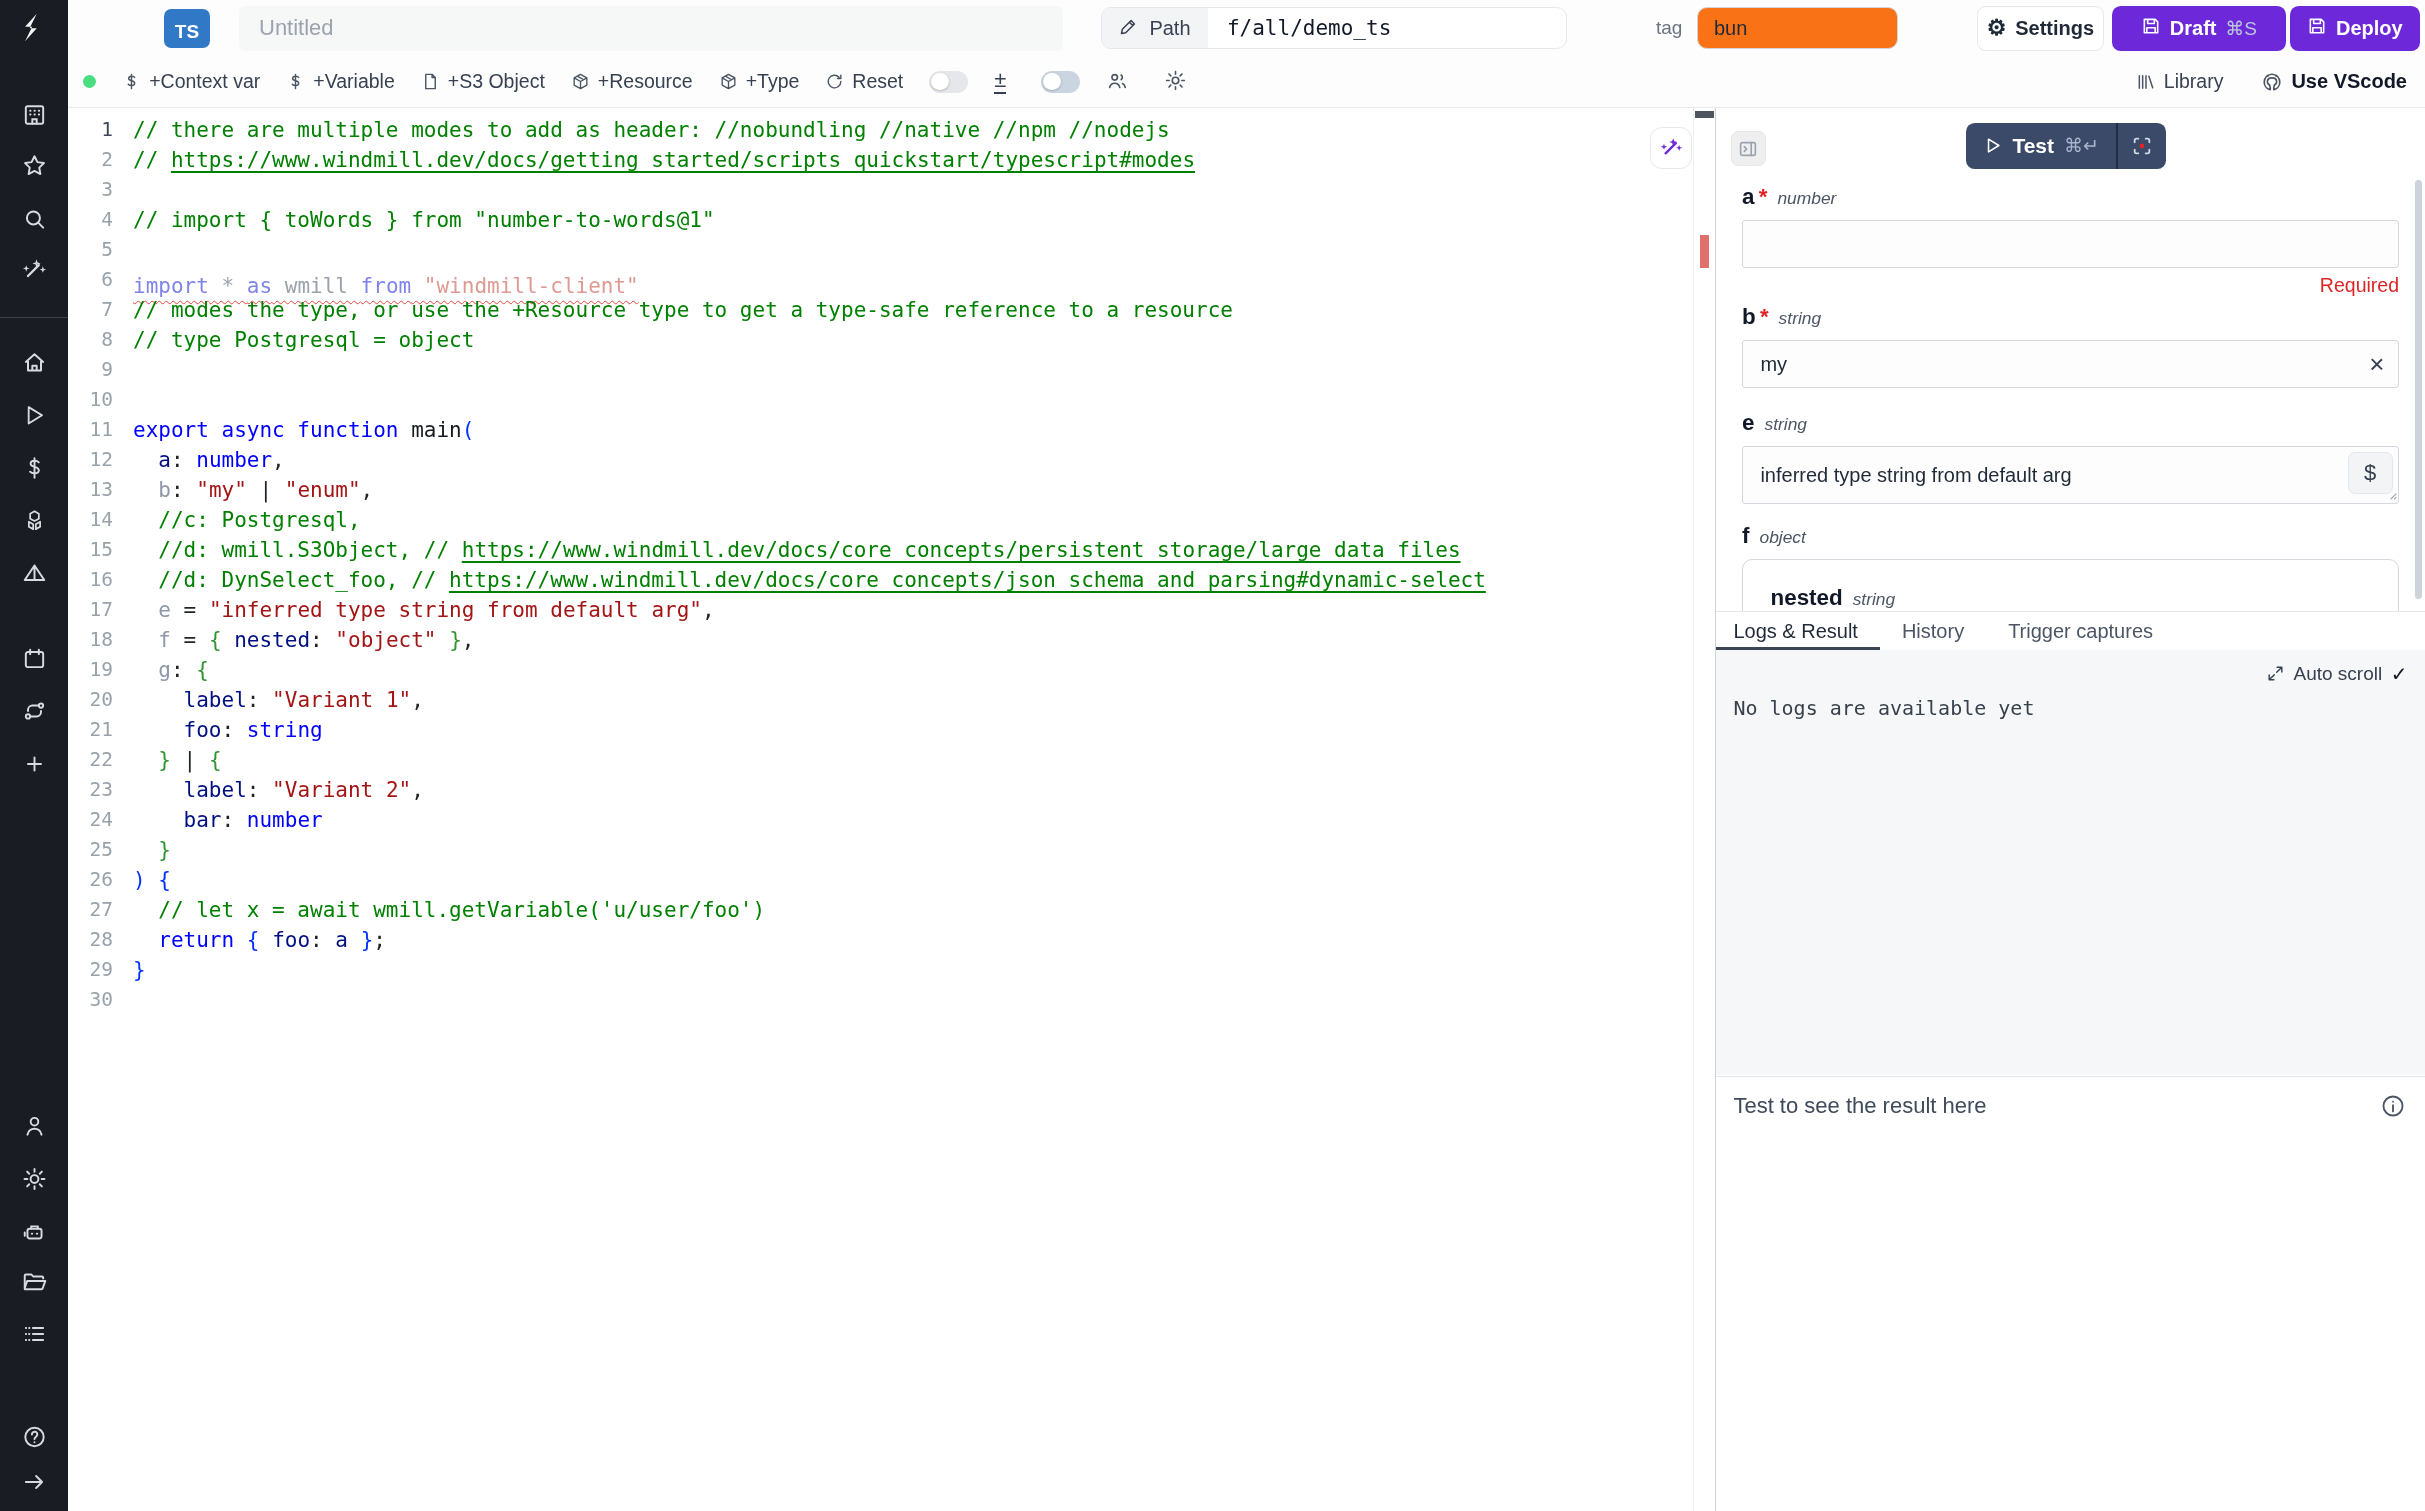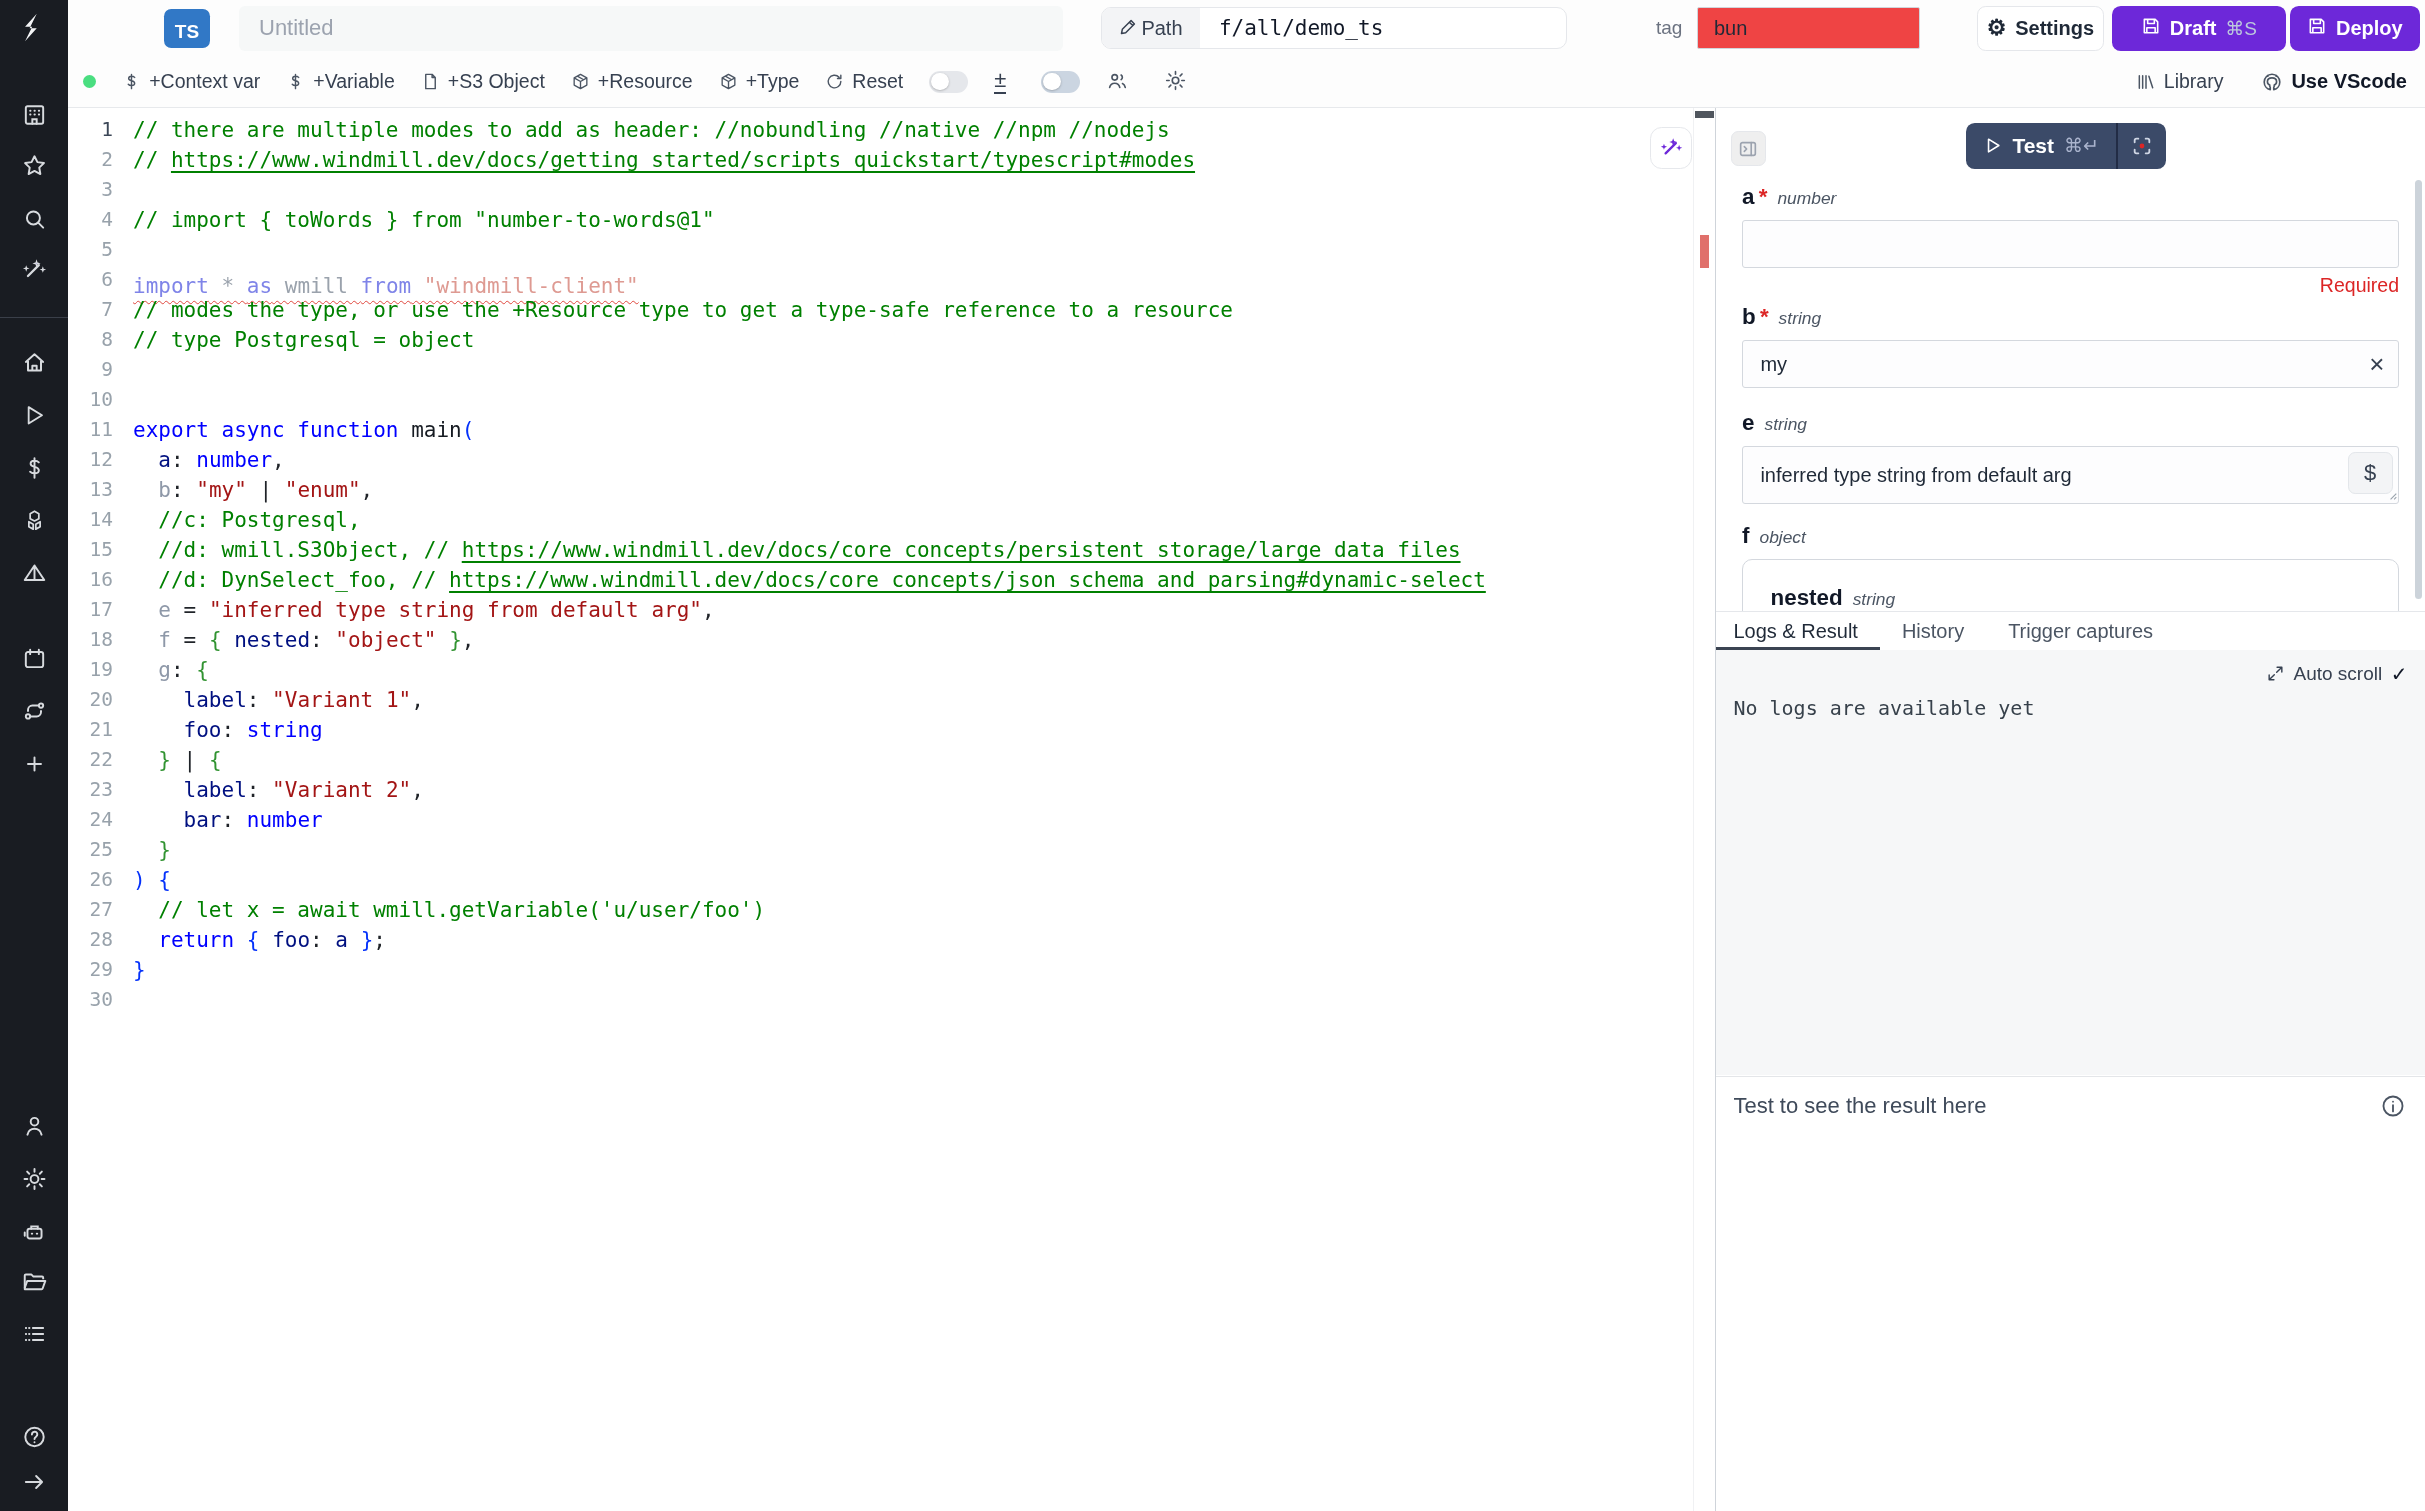--- a/index.html
+++ b/index.html
@@ -19,29 +19,29 @@
   .ts-badge { position:absolute; left:96px; top:8.7px; width:46px; height:39px; background:#3178c6;
     border-radius:7.2px; color:#fff; font-weight:bold; font-size:19px; display:flex; align-items:flex-end;
     justify-content:center; padding-bottom:4.3px; }
   .bun { position:absolute; left:129px; top:-2.9px; }
   .title-input { position:absolute; left:171px; top:5.8px; width:824px; height:45px; background:#f6f8f8;
     border:none; border-radius:5.8px; font-size:22px; color:#6b7280; padding:0 20px; outline:none;
     font-family:"Liberation Sans", sans-serif; }
   .title-input::placeholder { color:#9ca3af; }
   .path-pill { position:absolute; left:1033px; top:7.2px; height:42px; width:466px; border:1.4px solid #e5e7eb;
     border-radius:10px; display:flex; overflow:hidden; background:#fff; }
-  .path-left { background:#f3f4f6; display:flex; align-items:center; gap:2px; padding:0 17.4px;
+  .path-left { background:#f3f4f6; display:flex; align-items:center; gap:10px; padding:0 17.4px;
     font-size:20px; color:#374151; font-weight:500; }
   .path-right { display:flex; align-items:center; padding:0 19px;
     font-family:"DejaVu Sans Mono", monospace; font-size:21px; color:#111827; }
   .tag-label { position:absolute; left:1588px; top:0; height:56px; display:flex; align-items:center;
     font-size:19px; color:#6b7280; }
-  .tag-input { position:absolute; left:1629px; top:7.2px; width:223px; height:42px; border:1.4px solid #d1d5db;
-    border-radius:2px; font-size:20px; color:#1f2937; padding:0 16px; outline:none;
-    font-family:"Liberation Sans", sans-serif; background:#ef4444; }
+  .tag-input { position:absolute; left:1629px; top:7.2px; width:201px; height:42px; border:1.4px solid #d1d5db;
+    border-radius:10px; font-size:20px; color:#1f2937; padding:0 16px; outline:none;
+    font-family:"Liberation Sans", sans-serif; background:#f97316; }
   .btn { display:flex; align-items:center; justify-content:center; gap:8.7px; border-radius:8.7px;
     font-size:20px; cursor:pointer; }
   .btn-settings { position:absolute; left:1909px; top:5.8px; width:127px; height:45px; background:#fff;
     border:1.4px solid #e5e7eb; color:#1f2937; font-weight:600; }
   .btn-slate { background:#6d28d9; color:#fff; font-weight:600; border:none; }
   .btn-draft { position:absolute; left:2044px; top:5.8px; width:174px; height:45px; }
   .btn-deploy { position:absolute; left:2222px; top:5.8px; width:130px; height:45px; }
   .kbd { color:#bcc7dd; font-weight:400; font-size:19px; }
   .gear-glyph { font-size:22px; line-height:1; }
 

